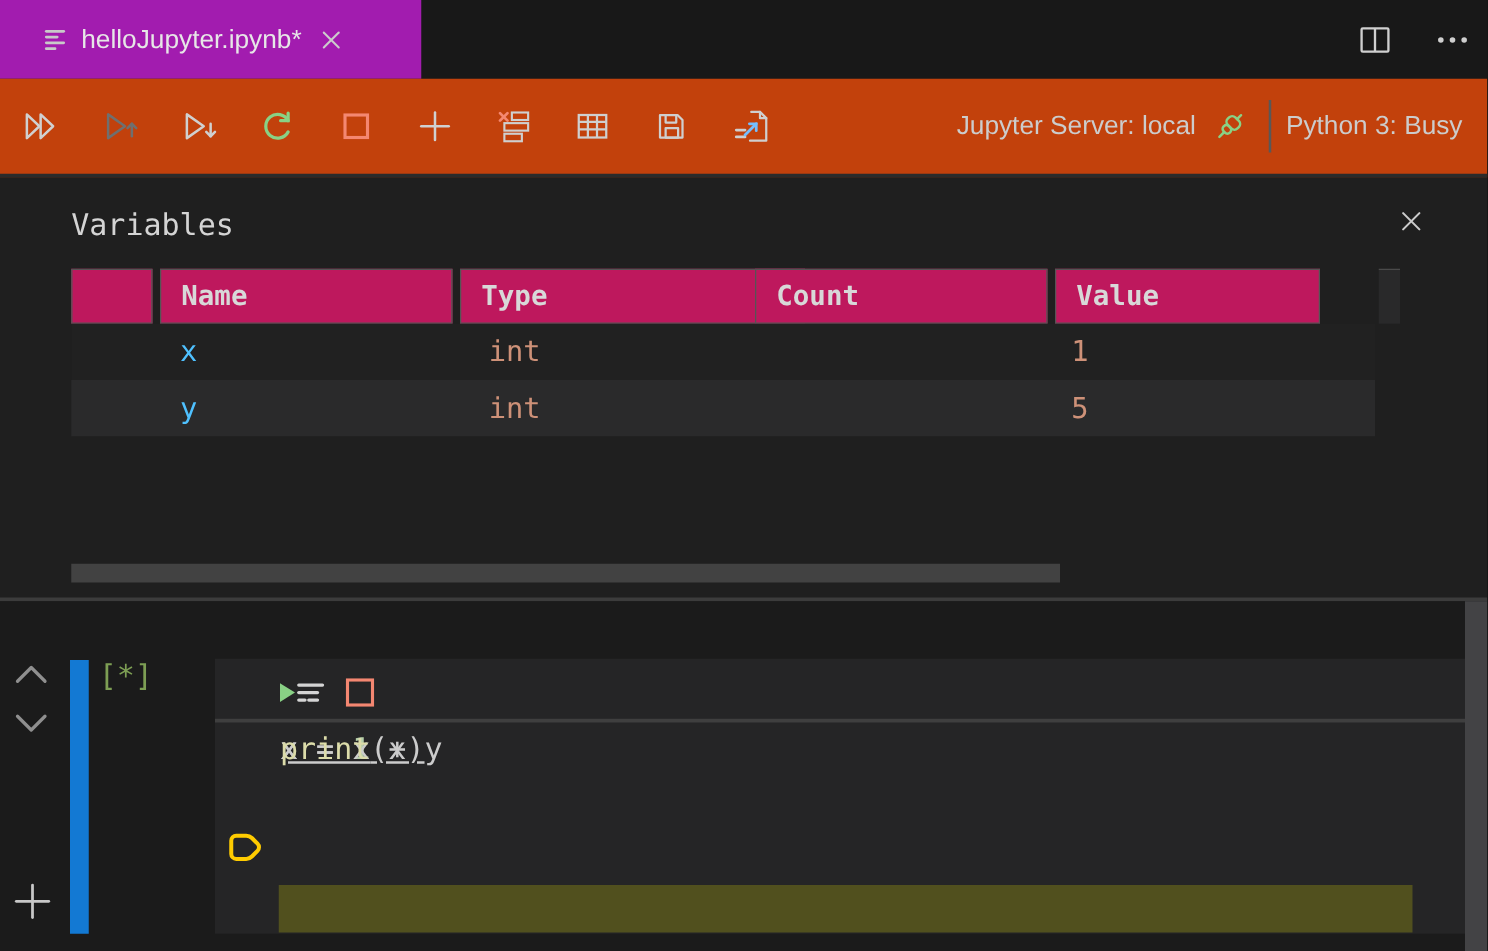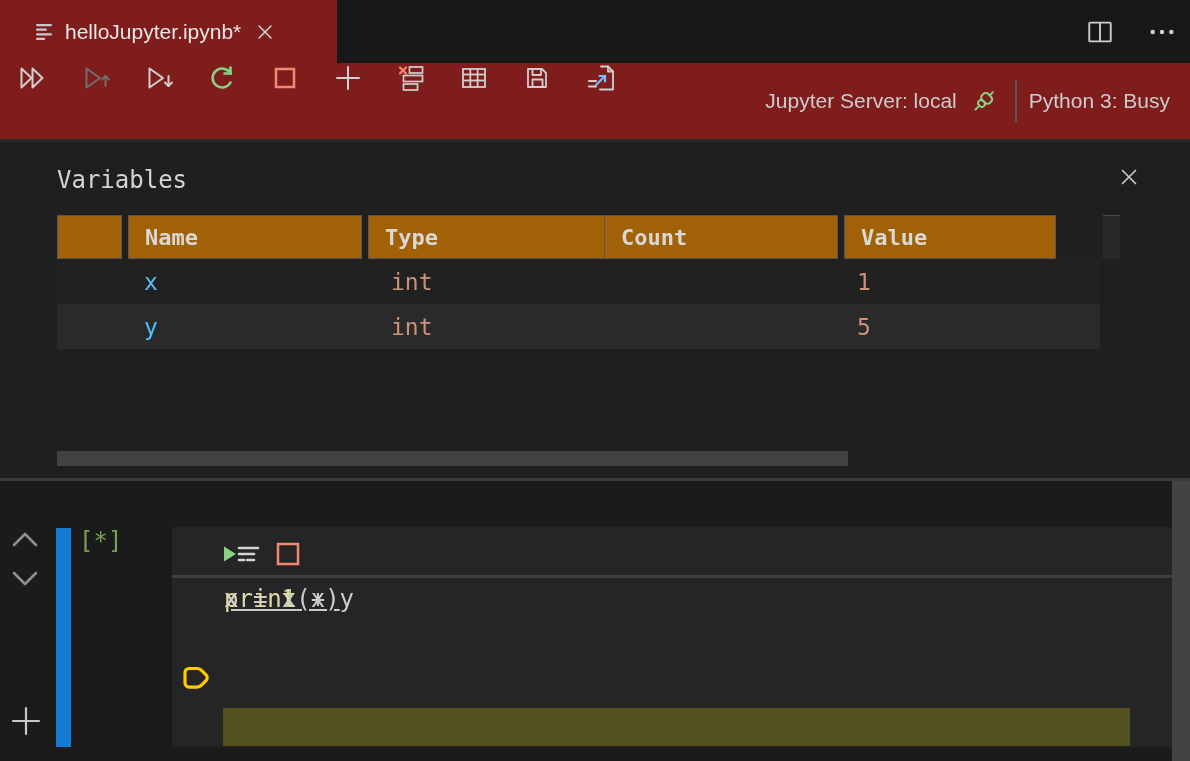--- a/index.html
+++ b/index.html
@@ -3,44 +3,44 @@
 <meta charset="utf-8">
 <style>
   * { margin:0; padding:0; box-sizing:border-box; }
   html,body { background:#111; }
   #window {
     position:relative; width:1190px; height:761px; overflow:hidden;
     background:#1f1f1f; font-family:"Liberation Sans", sans-serif; color:#cccccc;
   }
   
   .tabstrip { position:absolute; left:0; top:0; width:1190px; height:63px; background:#181818; }
-  .tab { position:absolute; left:0; top:0; width:337px; height:63px; background:#7f1d1d;
+  .tab { position:absolute; left:0; top:0; width:337px; height:63px; background:#a21caf;
          display:flex; align-items:center; }
   .tab-icon { margin-left:31px; width:26px; height:26px; flex:0 0 auto; }
   .tab-title { margin-left:8px; font-size:21px; color:#e7e7e7; white-space:nowrap; }
   .tab-close { margin-left:12px; width:24px; height:24px; cursor:pointer; }
   .editor-actions { position:absolute; right:14px; top:0; height:63px; display:flex; align-items:center; gap:34px; }
   .action-icon { width:28px; height:28px; }
   
-  .toolbar { position:absolute; left:0; top:63px; width:1190px; height:79px; background:#7f1d1d;
-             border-bottom:3px solid #2b2b2b; display:flex; }
+  .toolbar { position:absolute; left:0; top:63px; width:1190px; height:79px; background:#c2410c;
+             border-bottom:3px solid #2b2b2b; display:flex; align-items:center; }
   .tb-btn { width:30px; height:30px; margin-left:33px; flex:0 0 auto; }
   .tb-btn:first-child { margin-left:17px; }
   .tb-btn.b2 { margin-left:34px; }
   .kernel-area { position:absolute; right:0; top:0; height:76px; display:flex; align-items:center; }
   .server-label { font-size:21px; color:#cccccc; white-space:nowrap; }
   .plug-icon { width:30px; height:30px; margin-left:12px; }
   .kernel-divider { width:2px; height:42px; background:#585858; margin-left:16px; }
   .kernel-label { font-size:21px; color:#cccccc; white-space:nowrap; margin-left:12px; margin-right:20px; }
   
   .variables { position:absolute; left:0; top:142px; width:1190px; height:336px; background:#1f1f1f; }
   .vars-title { position:absolute; left:57px; top:24px; font-family:"DejaVu Sans Mono", monospace;
                 font-size:24px; color:#d4d4d4; }
   .vars-close { position:absolute; left:1116px; top:22px; width:26px; height:26px; cursor:pointer; }
-  .vhdr-cell { position:absolute; top:73px; height:44px; background:#a16207; border:1px solid #555555;
+  .vhdr-cell { position:absolute; top:73px; height:44px; background:#be185d; border:1px solid #555555;
                display:flex; align-items:center; padding-left:16px;
                font-family:"DejaVu Sans Mono", monospace; font-weight:bold; font-size:22px; color:#d8d8d8; }
   .vhdr-gutter { position:absolute; top:73px; left:1103px; width:17px; height:44px; background:#29292a; border-top:1px solid #4a4a4a;}
   .vrow { position:absolute; left:57px; width:1043px; height:45px;
           font-family:"DejaVu Sans Mono", monospace; font-size:23px; }
   .vrow.r0 { top:117px; background:#212121; }
   .vrow.r1 { top:162px; background:#2a2a2b; }
   .vcell { position:absolute; top:0; height:45px; display:flex; align-items:center; }
   .vname  { left:87px;  color:#4fc1ff; }
   .vtype  { left:334px; color:#ce9178; }

